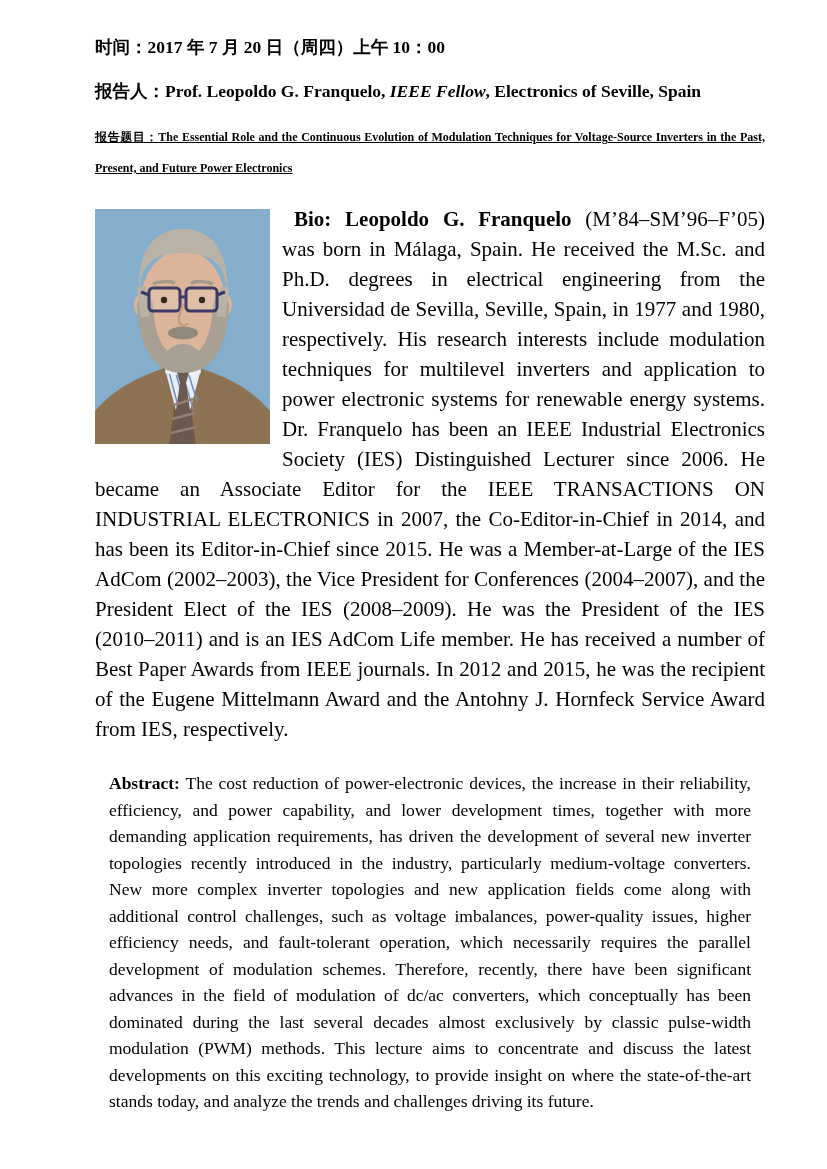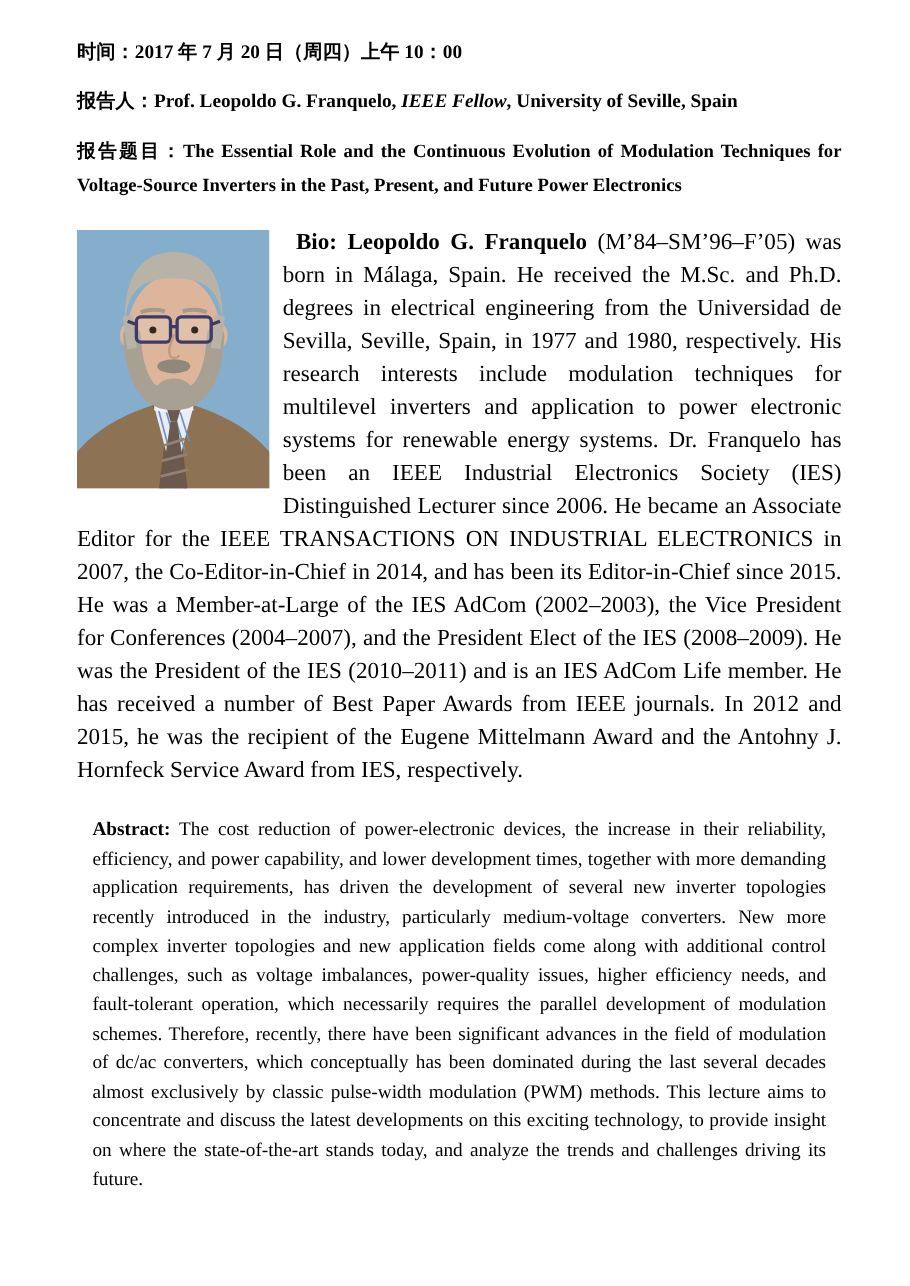--- a/index.html
+++ b/index.html
@@ -5,41 +5,42 @@
   html, body {
     margin: 0;
     padding: 0;
     background: #ffffff;
   }
   .page {
     position: relative;
     width: 827px;
     height: 1169px;
     box-sizing: border-box;
-    padding: 34px 62px 18px 70px;
+    padding: 34px 62px 18px 95px;
     background: #ffffff;
     color: #000000;
     font-family: "Liberation Serif", "DejaVu Serif", serif;
     overflow: hidden;
   }
   .meta-line {
     margin: 0 0 18px 0;
     font-size: 17.5px;
     line-height: 26px;
     font-weight: bold;
     white-space: nowrap;
   }
   .meta-line .label { font-weight: bold; }
   .italic { font-style: italic; text-align: right; }
   .doc-title {
     margin: 0 0 20px 0;
-    font-size: 17px;
+    font-size: 12px;
     line-height: 31px;
     font-weight: bold;
     text-align: justify;
+    text-decoration: underline;
   }
   .bio-para {
     margin: 0 0 26px 0;
     font-size: 21px;
     line-height: 30px;
     text-align: justify;
     text-indent: 12px;
   }
   .photo-frame {
     float: left;
@@ -66,21 +67,21 @@
 <body>
 
 <div class="page">
 
   <p class="meta-line">
     <span class="label">时间：</span><span>2017 年 7 月 20 日（周四）上午 10：00</span>
   </p>
 
 
   <p class="meta-line">
-    <span class="label">报告人：</span><span>Prof. Leopoldo G. Franquelo, </span><span class="italic">IEEE Fellow</span><span>, University of Seville, Spain</span>
+    <span class="label">报告人：</span><span>Prof. Leopoldo G. Franquelo, </span><span class="italic">IEEE Fellow</span><span>, Electronics of Seville, Spain</span>
   </p>
 
   <p class="doc-title">
     <span>报告题目：</span><span>The Essential Role and the Continuous Evolution of Modulation Techniques for Voltage-Source Inverters in the Past, Present, and Future Power Electronics</span>
   </p>
 
   <div class="bio-para">
     <span class="photo-frame">
       <svg viewBox="0 0 175 235" xmlns="http://www.w3.org/2000/svg" role="img">
         <rect x="0" y="0" width="175" height="235" fill="#84aecb"></rect>

